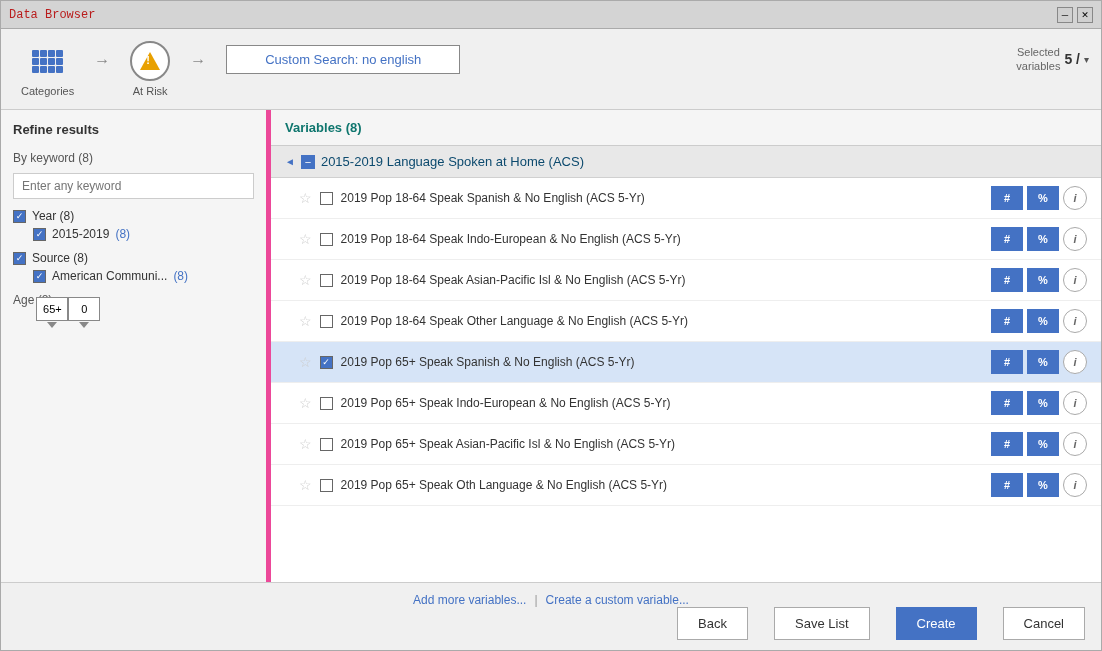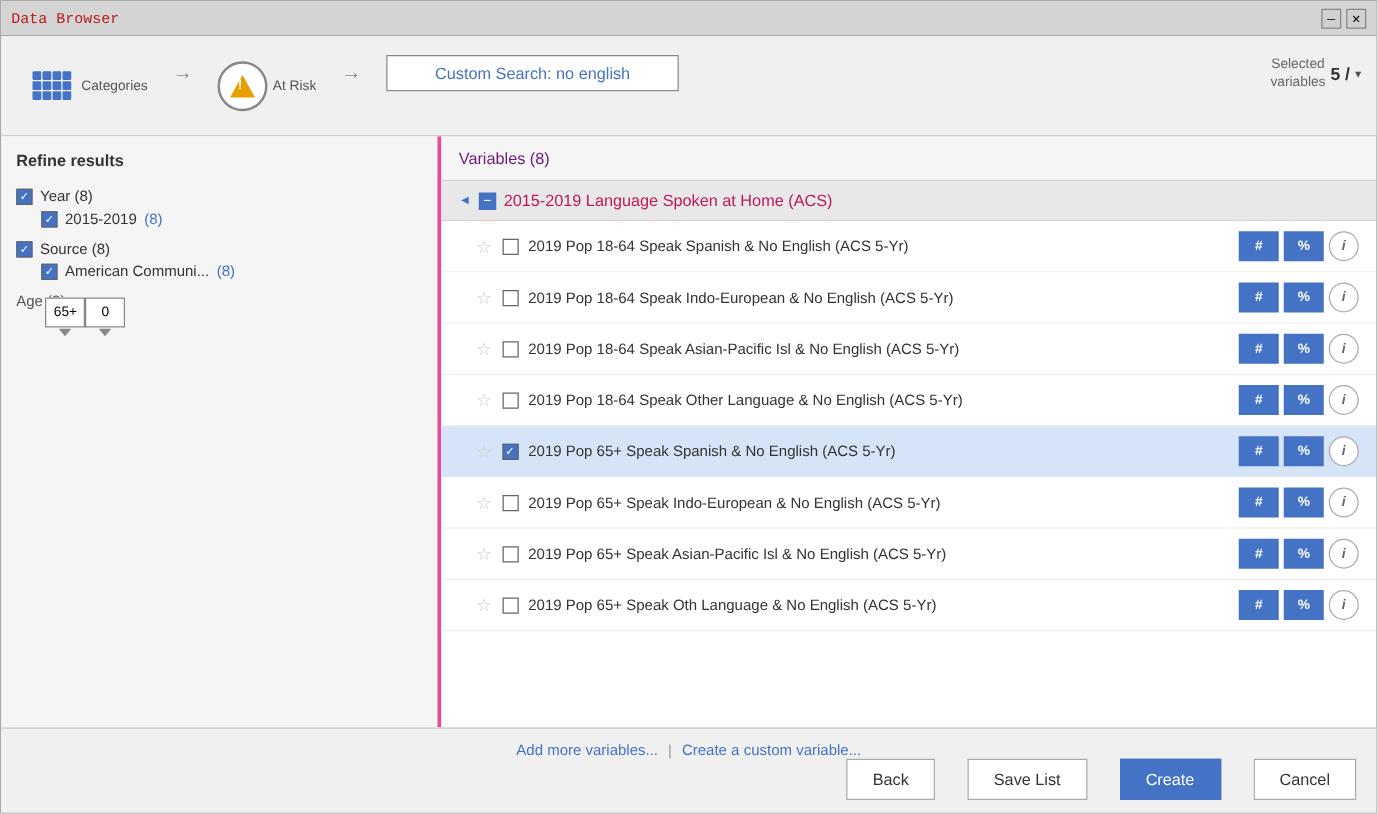--- a/index.html
+++ b/index.html
@@ -6,34 +6,34 @@
     body { font-family: Arial, sans-serif; font-size: 13px; background: #e8e8e8; width: 1102px; height: 651px; overflow: hidden; }
 
     .window { width: 1102px; height: 651px; background: #f0f0f0; border: 1px solid #aaa; display: flex; flex-direction: column; }
 
     .title-bar { background: #d4d4d4; height: 28px; display: flex; align-items: center; justify-content: space-between; padding: 0 8px; border-bottom: 1px solid #aaa; flex-shrink: 0; }
     .title-bar-title { font-size: 12px; color: #b91c1c; font-family: Liberation Mono, monospace; }
     .title-bar-controls { display: flex; gap: 4px; }
     .title-btn { width: 16px; height: 16px; border: 1px solid #888; background: #d0d0d0; cursor: pointer; display: flex; align-items: center; justify-content: center; font-size: 9px; }
 
     .toolbar { background: #f0f0f0; padding: 8px 12px; display: flex; align-items: center; gap: 8px; border-bottom: 1px solid #ccc; flex-shrink: 0; min-height: 80px; }
-    .tool-item { display: flex; flex-direction: row; align-items: center; gap: 4px; cursor: pointer; padding: 4px 8px; }
+    .tool-item { display: flex; flex-direction: column; align-items: center; gap: 4px; cursor: pointer; padding: 4px 8px; }
     .tool-icon { width: 40px; height: 40px; display: flex; align-items: center; justify-content: center; }
     .tool-label { font-size: 11px; color: #555; text-align: center; }
     .tool-arrow { color: #888; font-size: 16px; margin: 0 4px; align-self: center; margin-bottom: 20px; }
 
     .custom-search-tab { border: 1.5px solid #888; background: white; padding: 6px 38px; font-size: 13px; color: #4472c4; cursor: pointer; margin-left: 8px; margin-bottom: 20px; align-self: center; }
 
     .selected-vars { margin-left: auto; text-align: right; font-size: 11px; color: #666; display: flex; align-items: center; gap: 4px; margin-bottom: 20px; }
     .selected-vars-count { font-size: 14px; font-weight: bold; color: #333; }
     .dropdown-arrow { color: #555; font-size: 10px; cursor: pointer; }
 
     .main-area { display: flex; flex: 1; overflow: hidden; }
 
-    .sidebar { width: 352px; background: #f5f5f5; border-right: 3px solid #ec4899; padding: 12px; display: flex; flex-direction: column; gap: 10px; flex-shrink: 0; overflow-y: auto; }
+    .sidebar { width: 270px; background: #f5f5f5; border-right: 5px solid #ec4899; padding: 12px; display: flex; flex-direction: column; gap: 10px; flex-shrink: 0; overflow-y: auto; }
     .sidebar-title { font-size: 13px; font-weight: bold; color: #333; margin-bottom: 4px; }
     .keyword-section-title { font-size: 12px; color: #555; margin-bottom: 4px; }
     .keyword-input { width: 100%; border: 1px solid #ccc; padding: 5px 8px; font-size: 12px; color: #999; background: white; }
 
     .filter-section { display: flex; flex-direction: column; gap: 4px; }
     .filter-row { display: flex; align-items: center; gap: 6px; }
     .filter-label { font-size: 12px; color: #333; }
     .filter-count { font-size: 12px; color: #4472c4; }
     .sub-filter-row { display: flex; align-items: center; gap: 6px; padding-left: 20px; }
 
@@ -45,28 +45,28 @@
     .age-slider { position: relative; height: 50px; margin: 0 8px; }
     .age-track { position: absolute; top: 16px; left: 0; right: 0; height: 2px; background: #ccc; }
     .age-range { position: absolute; top: 16px; left: 0; right: 0; height: 2px; background: #4472c4; }
     .age-handle { position: absolute; top: 4px; width: 32px; height: 24px; background: white; border: 1.5px solid #888; display: flex; align-items: center; justify-content: center; font-size: 11px; cursor: pointer; }
     .age-handle::after { content: ''; position: absolute; bottom: -8px; left: 50%; transform: translateX(-50%); width: 0; height: 0; border-left: 5px solid transparent; border-right: 5px solid transparent; border-top: 6px solid #888; }
     .age-handle-left { left: 0; }
     .age-handle-right { right: 0; }
 
     .content-panel { flex: 1; display: flex; flex-direction: column; overflow: hidden; }
     .content-header { padding: 10px 14px; border-bottom: 1px solid #ccc; background: #f5f5f5; flex-shrink: 0; }
-    .content-title { font-size: 13px; font-weight: normal; color: #701a75; }
+    .content-title { font-size: 13px; font-weight: bold; color: #0f766e; }
 
     .variables-list { flex: 1; overflow-y: auto; background: white; }
 
     .group-header { display: flex; align-items: center; gap: 6px; padding: 8px 14px; background: #e8e8e8; border-bottom: 1px solid #d0d0d0; }
     .group-collapse { color: #4472c4; font-size: 10px; cursor: pointer; }
     .group-minus { width: 14px; height: 14px; background: #4472c4; display: inline-flex; align-items: center; justify-content: center; color: white; font-size: 11px; cursor: pointer; flex-shrink: 0; }
-    .group-title { font-size: 13px; color: #be185d; }
+    .group-title { font-size: 13px; color: #0c4a6e; }
 
     .variable-row { display: flex; align-items: center; gap: 8px; padding: 8px 14px 8px 28px; border-bottom: 1px solid #eee; background: white; }
     .variable-row.selected-row { background: #d6e4f7; }
     .star-btn { color: #ccc; font-size: 14px; cursor: pointer; flex-shrink: 0; }
     .var-checkbox { width: 13px; height: 13px; border: 1px solid #666; background: white; display: inline-flex; align-items: center; justify-content: center; flex-shrink: 0; cursor: pointer; }
     .var-checkbox.checked { background: #4472c4; }
     .var-checkbox.checked::after { content: '✓'; color: white; font-size: 9px; }
     .var-name { flex: 1; font-size: 12px; color: #333; }
 
     .var-controls { display: flex; align-items: center; gap: 4px; }
@@ -151,20 +151,24 @@
       <span class="selected-vars-count">5 /</span>
       <span class="dropdown-arrow">▾</span>
     </div>
   </div>
 
   <div class="main-area">
 
     <div class="sidebar">
       <div class="sidebar-title">Refine results</div>
 
+      <div class="filter-section">
+        <span class="keyword-section-title">By keyword (8)</span>
+        <input class="keyword-input" type="text" placeholder="Enter any keyword" style="">
+      </div>
 
       <div class="filter-section">
         <div class="filter-row">
           <div class="checkbox">
             <span class="checkbox-check">✓</span>
           </div>
           <span class="filter-label">Year (8)</span>
         </div>
         <div class="sub-filter-row">
           <div class="checkbox">

